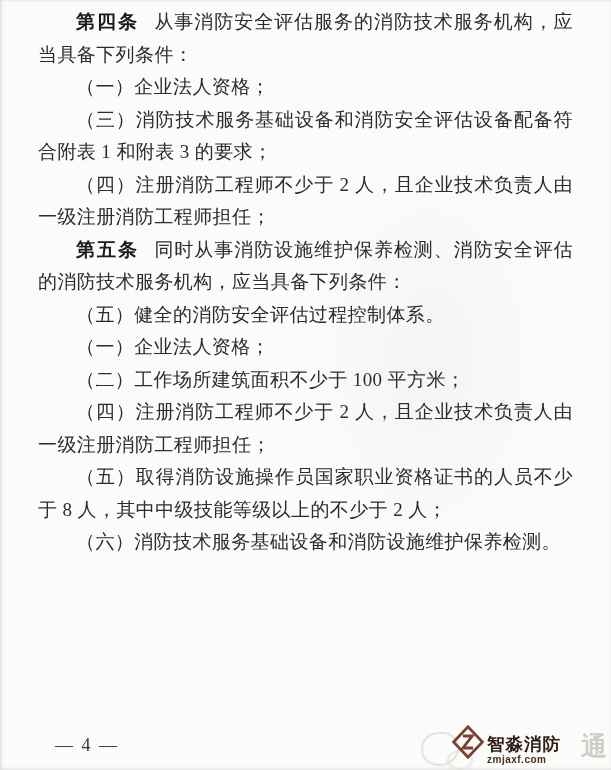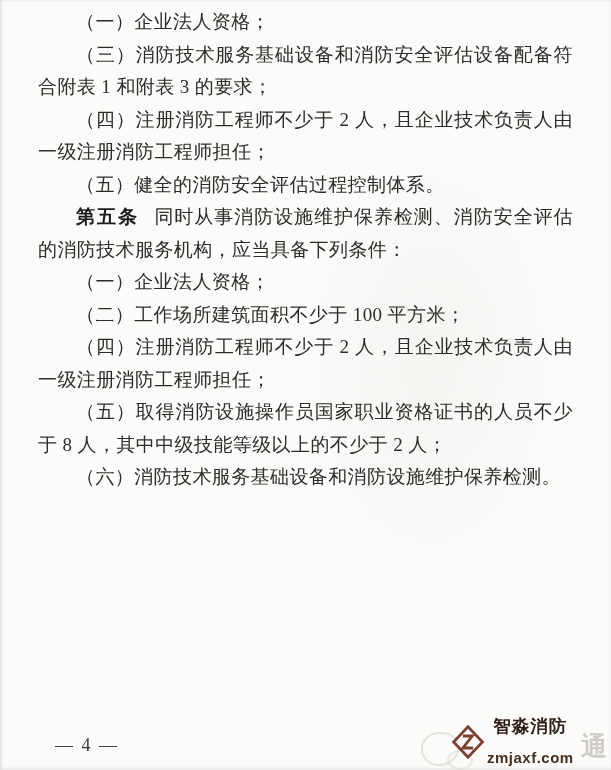--- a/index.html
+++ b/index.html
@@ -81,44 +81,44 @@
   }
   .wm-logo { position: absolute; left: 16px; bottom: 4px; }
   .wm-text { position: absolute; left: 52px; bottom: 3px; line-height: 1; }
   .wm-brand {
     font-family: "Liberation Sans", "DejaVu Sans", sans-serif;
     font-weight: 700;
     font-size: 17.5px;
     color: #2d1d15;
     letter-spacing: 1px;
     display: block;
-    text-align: center;
   }
   .wm-site {
     font-family: "Liberation Sans", "DejaVu Sans", sans-serif;
     font-weight: 700;
-    font-size: 15px;
+    font-size: 10px;
     color: #46301f;
     letter-spacing: 0.5px;
     display: block;
-    margin-top: 15px;
+    margin-top: 2px;
   }
 </style>
 </head>
 <body>
 
 <div class="scan-edges"></div>
 <div class="scan-smudge"></div>
 
 <div class="doc">
+  <p class="para"><b class="lead">第四条</b><span>从事消防安全评估服务的消防技术服务机构，应当具备下列条件：</span></p>
   <p class="para"><span>（一）企业法人资格；</span></p>
   <p class="para"><span>（三）消防技术服务基础设备和消防安全评估设备配备符合附表 1 和附表 3 的要求；</span></p>
   <p class="para"><span>（四）注册消防工程师不少于 2 人，且企业技术负责人由一级注册消防工程师担任；</span></p>
+  <p class="para"><b class="lead">第五条</b><span>同时从事消防设施维护保养检测、消防安全评估的消防技术服务机构，应当具备下列条件：</span></p>
   <p class="para"><span>（五）健全的消防安全评估过程控制体系。</span></p>
-  <p class="para"><b class="lead">第五条</b><span>同时从事消防设施维护保养检测、消防安全评估的消防技术服务机构，应当具备下列条件：</span></p>
   <p class="para"><span>（一）企业法人资格；</span></p>
   <p class="para"><span>（二）工作场所建筑面积不少于 100 平方米；</span></p>
   <p class="para"><span>（四）注册消防工程师不少于 2 人，且企业技术负责人由一级注册消防工程师担任；</span></p>
   <p class="para"><span>（五）取得消防设施操作员国家职业资格证书的人员不少于 8 人，其中中级技能等级以上的不少于 2 人；</span></p>
   <p class="para"><span>（六）消防技术服务基础设备和消防设施维护保养检测。</span></p>
 </div>
 
 <div class="page-number">— 4 —</div>
 
 <div class="watermark">

